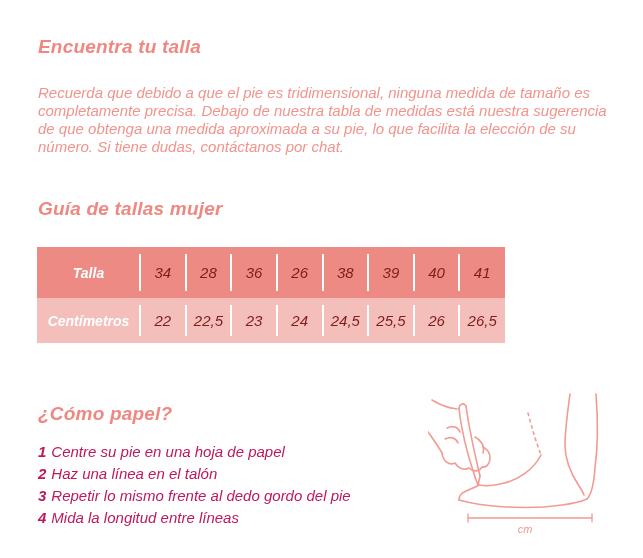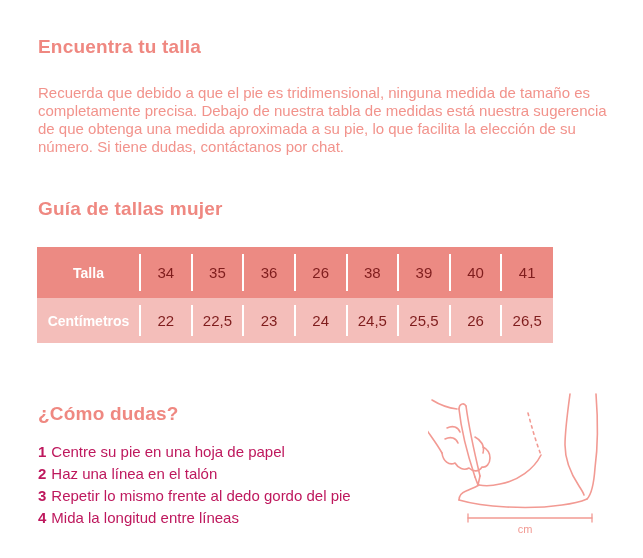--- a/index.html
+++ b/index.html
@@ -1,31 +1,31 @@
 <!DOCTYPE html>
 <html><head>
 <meta charset="utf-8">
 <style>
   html,body { margin:0; padding:0; background:#ffffff; }
   .page {
     position:relative; width:643px; height:558px; background:#ffffff;
-    font-family:"Liberation Sans","DejaVu Sans",sans-serif; overflow:hidden;
+    font-family:"Liberation Sans","DejaVu Sans",sans-serif; overflow:hidden;font-style:italic;
   }
   .section-title {
     position:absolute; margin:0; font-size:19px; font-weight:700;
     color:#EF8881; letter-spacing:0.2px;
   }
   #find-title { left:38px; top:36px; }
   .intro {
     position:absolute; left:38px; top:69px; width:580px;
     font-size:15px; line-height:18px; color:#F2938C;
   }
   #guide-title { left:38px; top:198px; }
 
-  .size-table { position:absolute; left:37px; top:247px; width:516px; }
+  .size-table { position:absolute; left:37px; top:247px; width:468px; }
   .trow { display:flex; width:100%; }
   .trow-header { height:51px; background:#EC8A83; }
   .trow-values { height:45px; background:#F4BEBA;justify-content:space-between; }
   .tlabel {
     width:103px; display:flex; align-items:center; justify-content:center;
     color:#ffffff; font-weight:700; font-size:14px;
   }
   .tcell {
     flex:1; position:relative; display:flex; align-items:center; justify-content:center;
     font-size:15px; color:#7f1d1d;
@@ -53,42 +53,42 @@
   <h2 class="section-title" id="find-title">Encuentra tu talla</h2>
 
   <p class="intro">Recuerda que debido a que el pie es tridimensional, ninguna medida de tamaño es completamente precisa. Debajo de nuestra tabla de medidas está nuestra sugerencia de que obtenga una medida aproximada a su pie, lo que facilita la elección de su número. Si tiene dudas, contáctanos por chat.</p>
 
   <h2 class="section-title" id="guide-title">Guía de tallas mujer</h2>
 
   <div class="size-table">
     <div class="trow trow-header">
       <div class="tlabel">Talla</div>
       <div class="tcell">34</div>
-      <div class="tcell">35</div>
+      <div class="tcell">28</div>
       <div class="tcell">36</div>
       <div class="tcell">26</div>
       <div class="tcell">38</div>
       <div class="tcell">39</div>
       <div class="tcell">40</div>
       <div class="tcell">41</div>
     </div>
     <div class="trow trow-values">
       <div class="tlabel">Centímetros</div>
       <div class="tcell">22</div>
       <div class="tcell">22,5</div>
       <div class="tcell">23</div>
       <div class="tcell">24</div>
       <div class="tcell">24,5</div>
       <div class="tcell">25,5</div>
       <div class="tcell">26</div>
       <div class="tcell">26,5</div>
     </div>
   </div>
 
-  <h2 class="section-title" id="measure-title">¿Cómo dudas?</h2>
+  <h2 class="section-title" id="measure-title">¿Cómo papel?</h2>
 
   <div class="steps">
     <div class="step">
       <span class="step-num">1</span><span>Centre su pie en una hoja de papel</span>
     </div>
     <div class="step">
       <span class="step-num">2</span><span>Haz una línea en el talón</span>
     </div>
     <div class="step">
       <span class="step-num">3</span><span>Repetir lo mismo frente al dedo gordo del pie</span>

